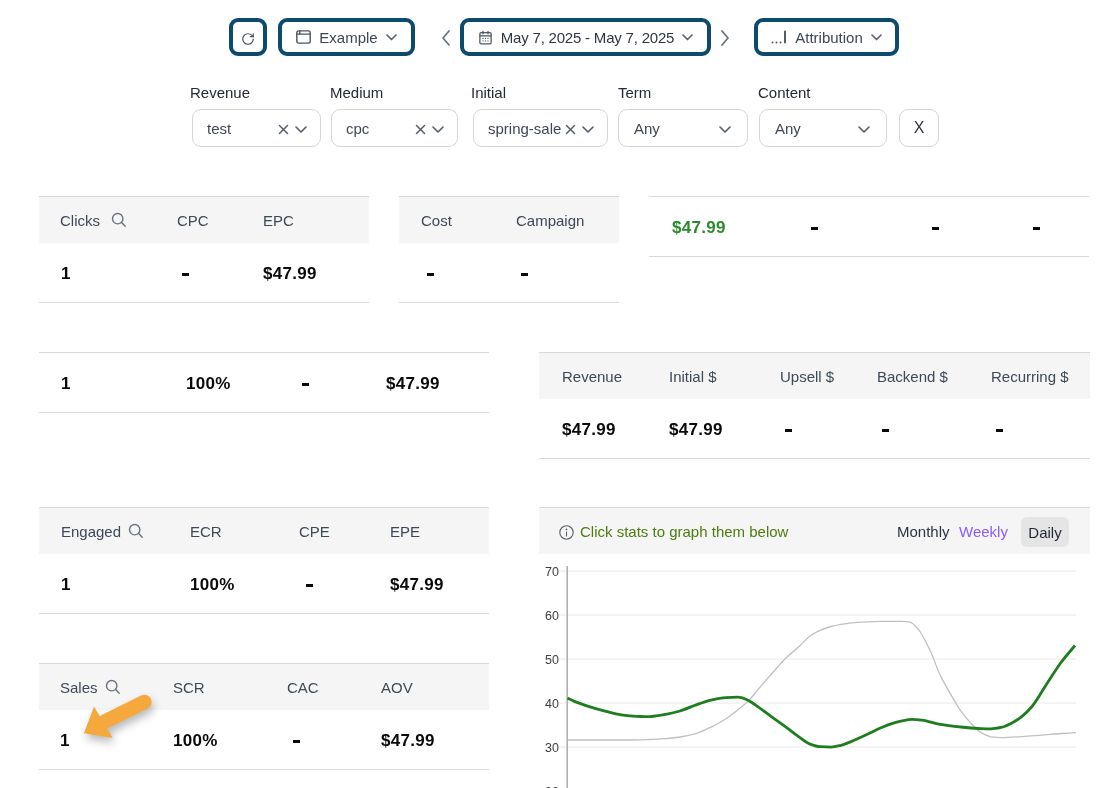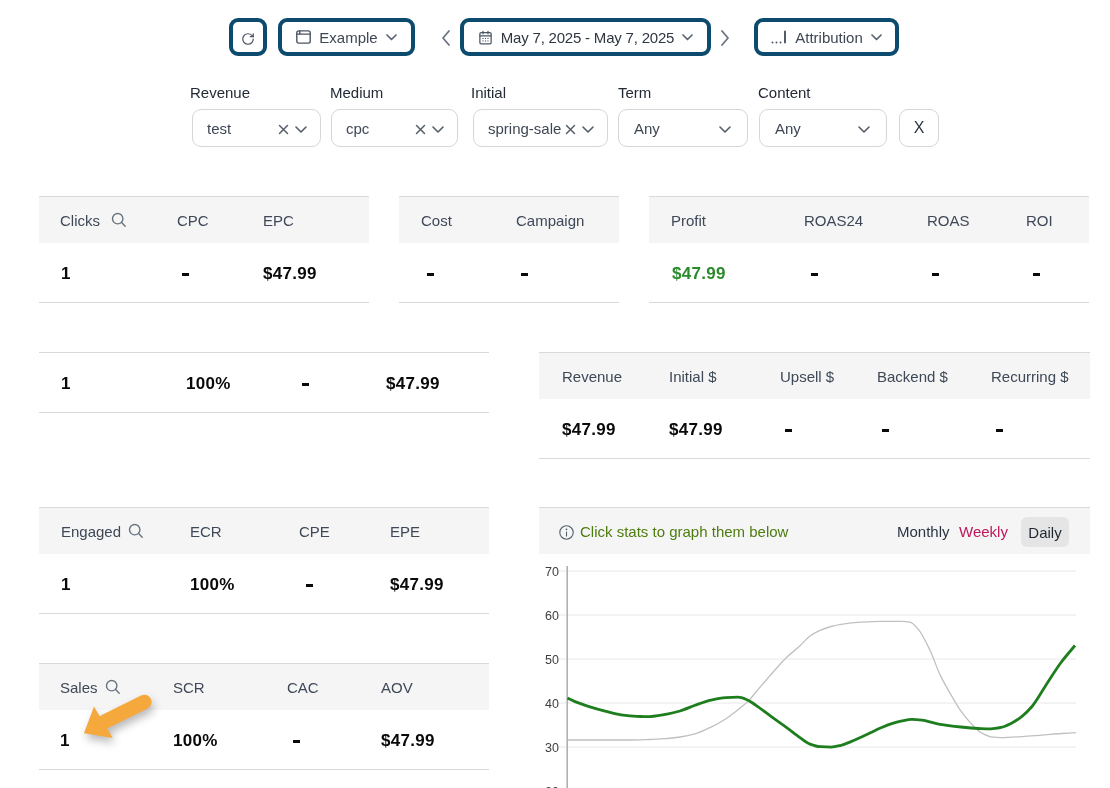--- a/index.html
+++ b/index.html
@@ -133,26 +133,20 @@
   <div class="thead">
     <span class="hl" style="left:22px;">Cost</span>
     <span class="hl" style="left:117px;">Campaign</span>
   </div>
   <div class="trow">
     <span class="tvd" style="left:28px;"></span>
     <span class="tvd" style="left:122px;"></span>
   </div>
 </div>
 <div class="tbl" style="left:649px;top:196px;width:440px;">
-  <div class="thead">
-    <span class="hl" style="left:22px;">Profit</span>
-    <span class="hl" style="left:155px;">ROAS24</span>
-    <span class="hl" style="left:278px;">ROAS</span>
-    <span class="hl" style="left:377px;">ROI</span>
-  </div>
   <div class="trow">
     <span class="tv green" style="left:23px;">$47.99</span>
     <span class="tvd" style="left:162px;"></span>
     <span class="tvd" style="left:283px;"></span>
     <span class="tvd" style="left:384px;"></span>
   </div>
 </div>
 <div class="tbl" style="left:39px;top:352px;width:450px;">
   <div class="trow">
     <span class="tv" style="left:22px;">1</span>
@@ -216,21 +210,21 @@
 
 <div class="tbl" style="left:539px;top:507px;width:551px;">
   <div class="thead">
     <svg class="abs" style="left:20px;top:17px;" width="15" height="15" viewBox="0 0 15 15" fill="none" stroke="#555f6b" stroke-width="1.1">
         <circle cx="7.5" cy="7.5" r="6.7"></circle>
         <path d="M7.5 7v4" stroke-linecap="round"></path>
         <circle cx="7.5" cy="4.4" r="0.8" fill="#4a525e" stroke="none"></circle>
       </svg>
     <span class="hl" style="left:41px;color:#4d7c0f;">Click stats to graph them below</span>
     <span class="hl" style="left:358px;color:#2b3442;">Monthly</span>
-    <span class="hl" style="left:420px;color:#be185d;">Weekly</span>
+    <span class="hl" style="left:420px;color:#8b5cf6;">Weekly</span>
     <span class="abs" style="left:482px;top:9px;width:48px;height:30px;background:#e5e5e5;border-radius:6px;display:flex;align-items:center;justify-content:center;font-size:15px;color:#1f2630;">Daily</span>
   </div>
 </div>
 <svg class="abs" style="left:539px;top:553px;" width="551" height="235" viewBox="0 0 551 235">
   <g stroke="#e8e8e8" stroke-width="1">
     <line x1="20" y1="18" x2="537" y2="18"></line>
     <line x1="20" y1="62" x2="537" y2="62"></line>
     <line x1="20" y1="106" x2="537" y2="106"></line>
     <line x1="20" y1="150" x2="537" y2="150"></line>
     <line x1="20" y1="194" x2="537" y2="194"></line>

